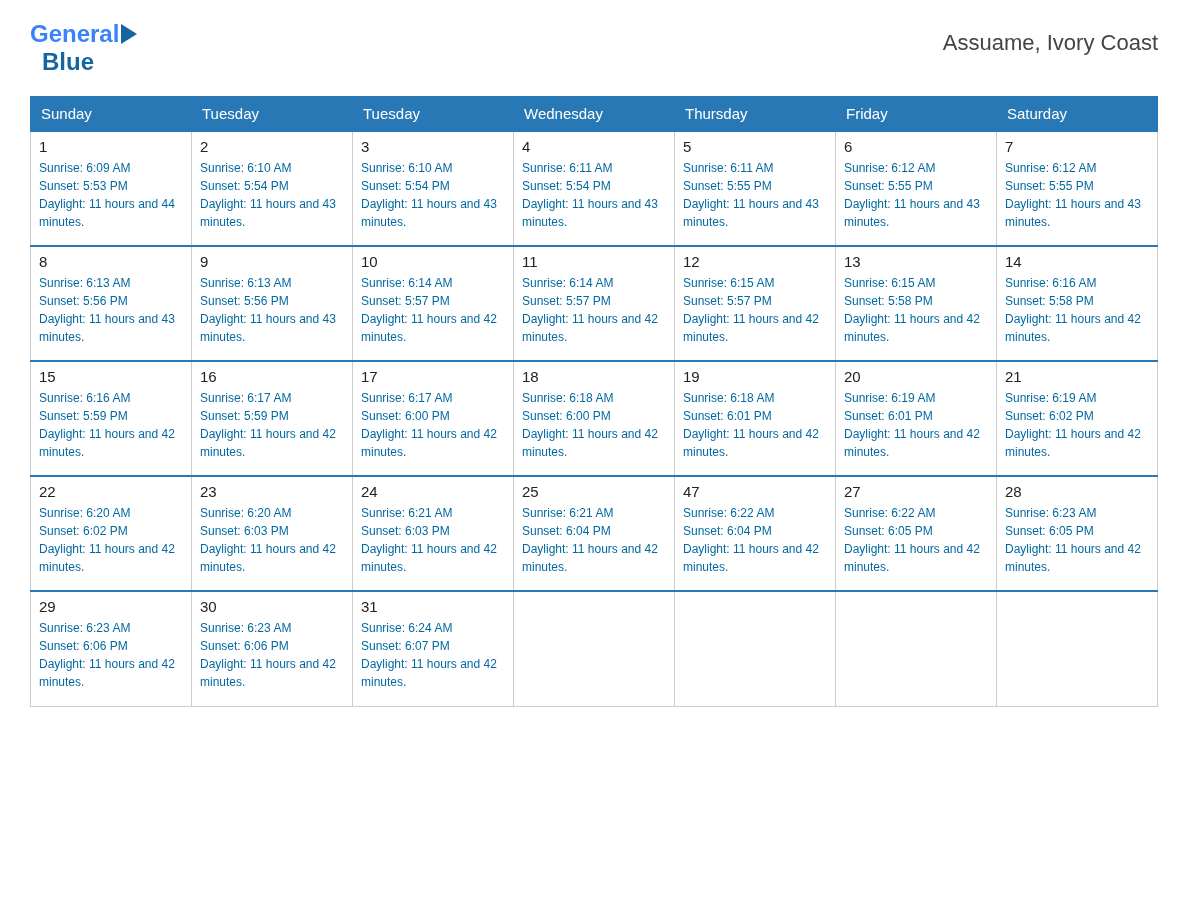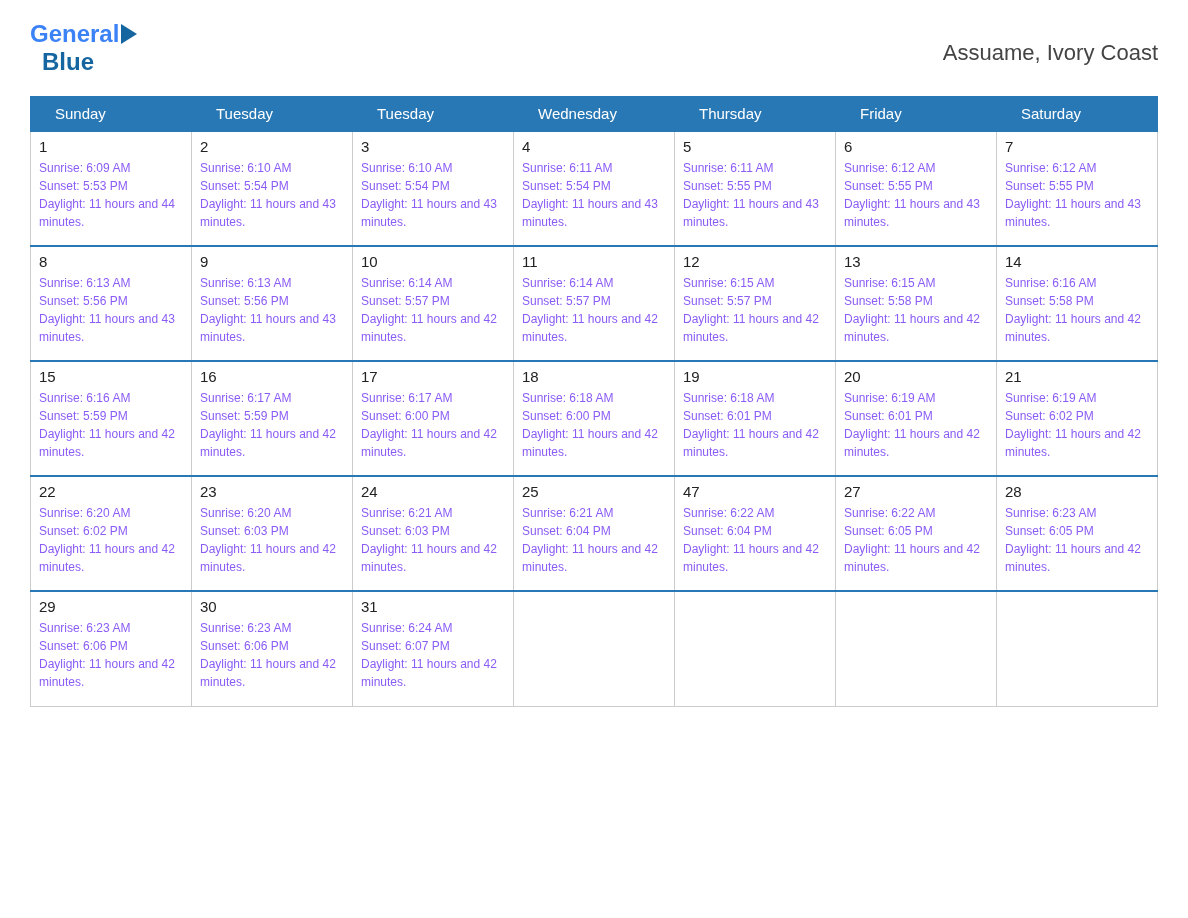--- a/index.html
+++ b/index.html
@@ -21,32 +21,32 @@
     }
     .month-title {
       font-size: 48px;
       font-weight: normal;
       color: #222;
       line-height: 1.1;
     }
     .location {
       font-size: 22px;
       color: #444;
-      margin-top: 20px;
+      margin-top: 10px;
     }
     .calendar-table {
       width: 100%;
       border-collapse: collapse;
       table-layout: fixed;
     }
     .calendar-table th {
       background-color: #2878b5;
       color: #ffffff;
       text-align: left;
-      padding: 8px 24px;
+      padding: 8px 10px;
       font-size: 15px;
       font-weight: normal;
       border: 1px solid #2878b5;
     }
     .calendar-table td {
       border: 1px solid #cccccc;
       vertical-align: top;
       padding: 6px 8px;
       font-size: 12.5px;
       color: #333;
@@ -54,21 +54,21 @@
     }
     .day-number {
       font-size: 15px;
       font-weight: normal;
       color: #222;
       display: block;
       margin-bottom: 4px;
     }
     .day-info {
       font-size: 12px;
-      color: #8b5cf6;
+      color: #0369a1;
       line-height: 1.5;
     }
     .empty-cell {
       background: #fff;
     }
     .logo-wrapper {
       display: flex;
       flex-direction: column;
     }
     .logo-line1 {

